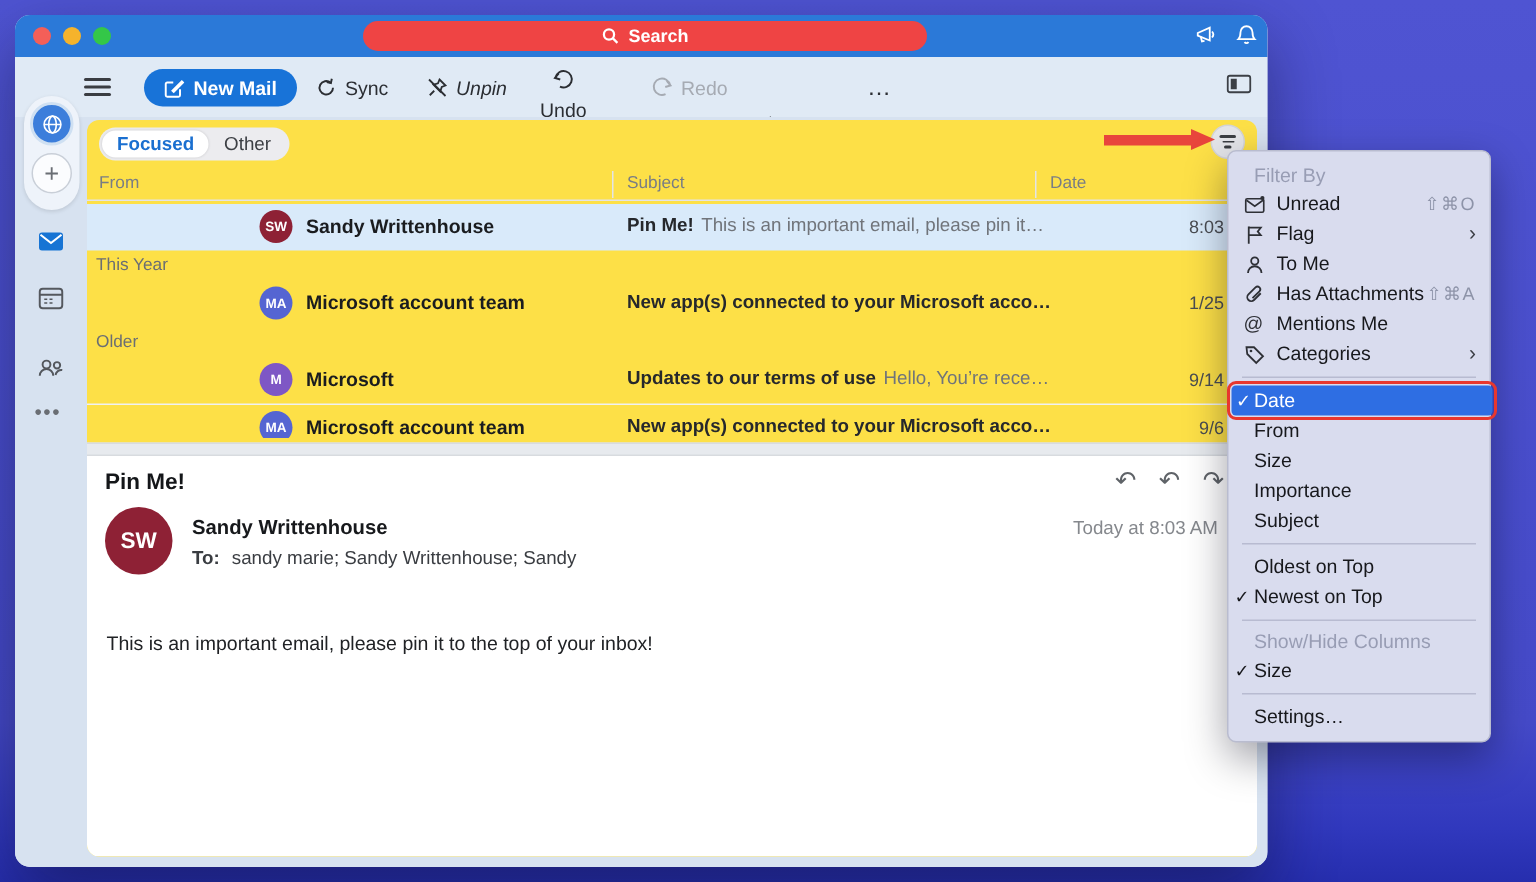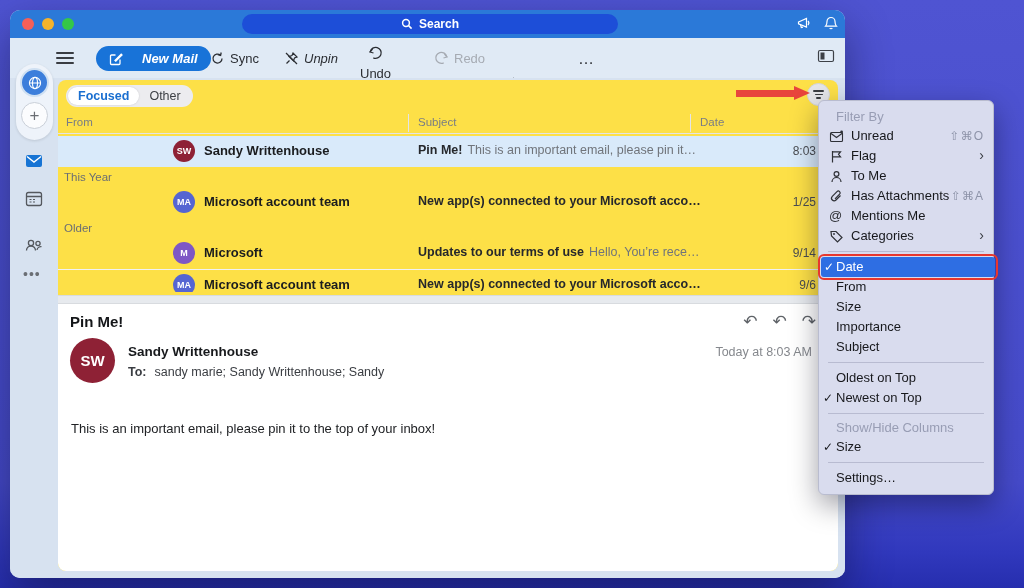--- a/index.html
+++ b/index.html
@@ -12,33 +12,33 @@
   .window { position:absolute; left:10px; top:10px; width:835px; height:568px;
             border-radius:10px; overflow:hidden; background:#d7e2f0;
             box-shadow:0 18px 45px rgba(10,10,40,.45); }
 
   
   .titlebar { position:absolute; left:0; top:0; width:100%; height:28px; background:#2b79d8; }
   .lights { position:absolute; left:12px; top:8px; display:flex; gap:8px; }
   .light { width:12px; height:12px; border-radius:50%; }
   .light.r { background:#f45f58; } .light.y { background:#f5b32c; } .light.g { background:#34c748; }
   .searchbar { position:absolute; left:232px; top:4px; width:376px; height:20px; border-radius:10px;
-               background:#1d4ed8; display:flex; align-items:center; justify-content:center; gap:6px;
+               background:#ef4444; display:flex; align-items:center; justify-content:center; gap:6px;
                color:#fff; font-size:12px; font-weight:bold; }
   .tb-right-icons { position:absolute; right:6px; top:5px; display:flex; gap:10px; color:#fff; }
   .tb-right-icons svg { display:block; }
 
   
   .toolbar { position:absolute; left:0; top:28px; width:100%; height:40px; background:#e0eaf5;
              color:#2b2e33; font-size:13px; }
   .hamburger { position:absolute; left:46px; top:11px; width:18px; color:#3a3d42; }
   .hamburger i { display:block; height:2px; background:#3a3d42; margin:3px 0; border-radius:1px; }
   .newmail { position:absolute; left:86px; top:8px; height:25px; padding:0 13px; border:none;
              border-radius:13px; background:#1873d8; color:#fff; font-size:13px; font-weight:bold;
-             display:flex; align-items:center; gap:19px; font-family:inherit;font-style:italic; }
+             display:flex; align-items:center; gap:6px; font-family:inherit; }
   .tbtn { position:absolute; top:8px; height:25px; display:flex; align-items:center; gap:5px;
           background:none; border:none; font-size:13px; color:#2b2e33; font-family:inherit;justify-content:space-between; }
   .tbtn.disabled { color:#a6abb3; }
   .tb-sync{left:200px;} .tb-unpin{left:274px;font-style:italic;} .tb-undo{left:350px;flex-direction:column;} .tb-redo{left:424px;}
   .tb-reply{left:498px;margin-top:24px;} .tb-more{left:568px; font-size:16px; letter-spacing:1px;}
   .pane-toggle { position:absolute; right:10px; top:10px; color:#3c4046; }
 
   
   .body { position:absolute; left:0; top:68px; right:0; bottom:0; background:#d7e2f0; }
   .rail { position:absolute; left:0; top:0; width:48px; bottom:0; }

